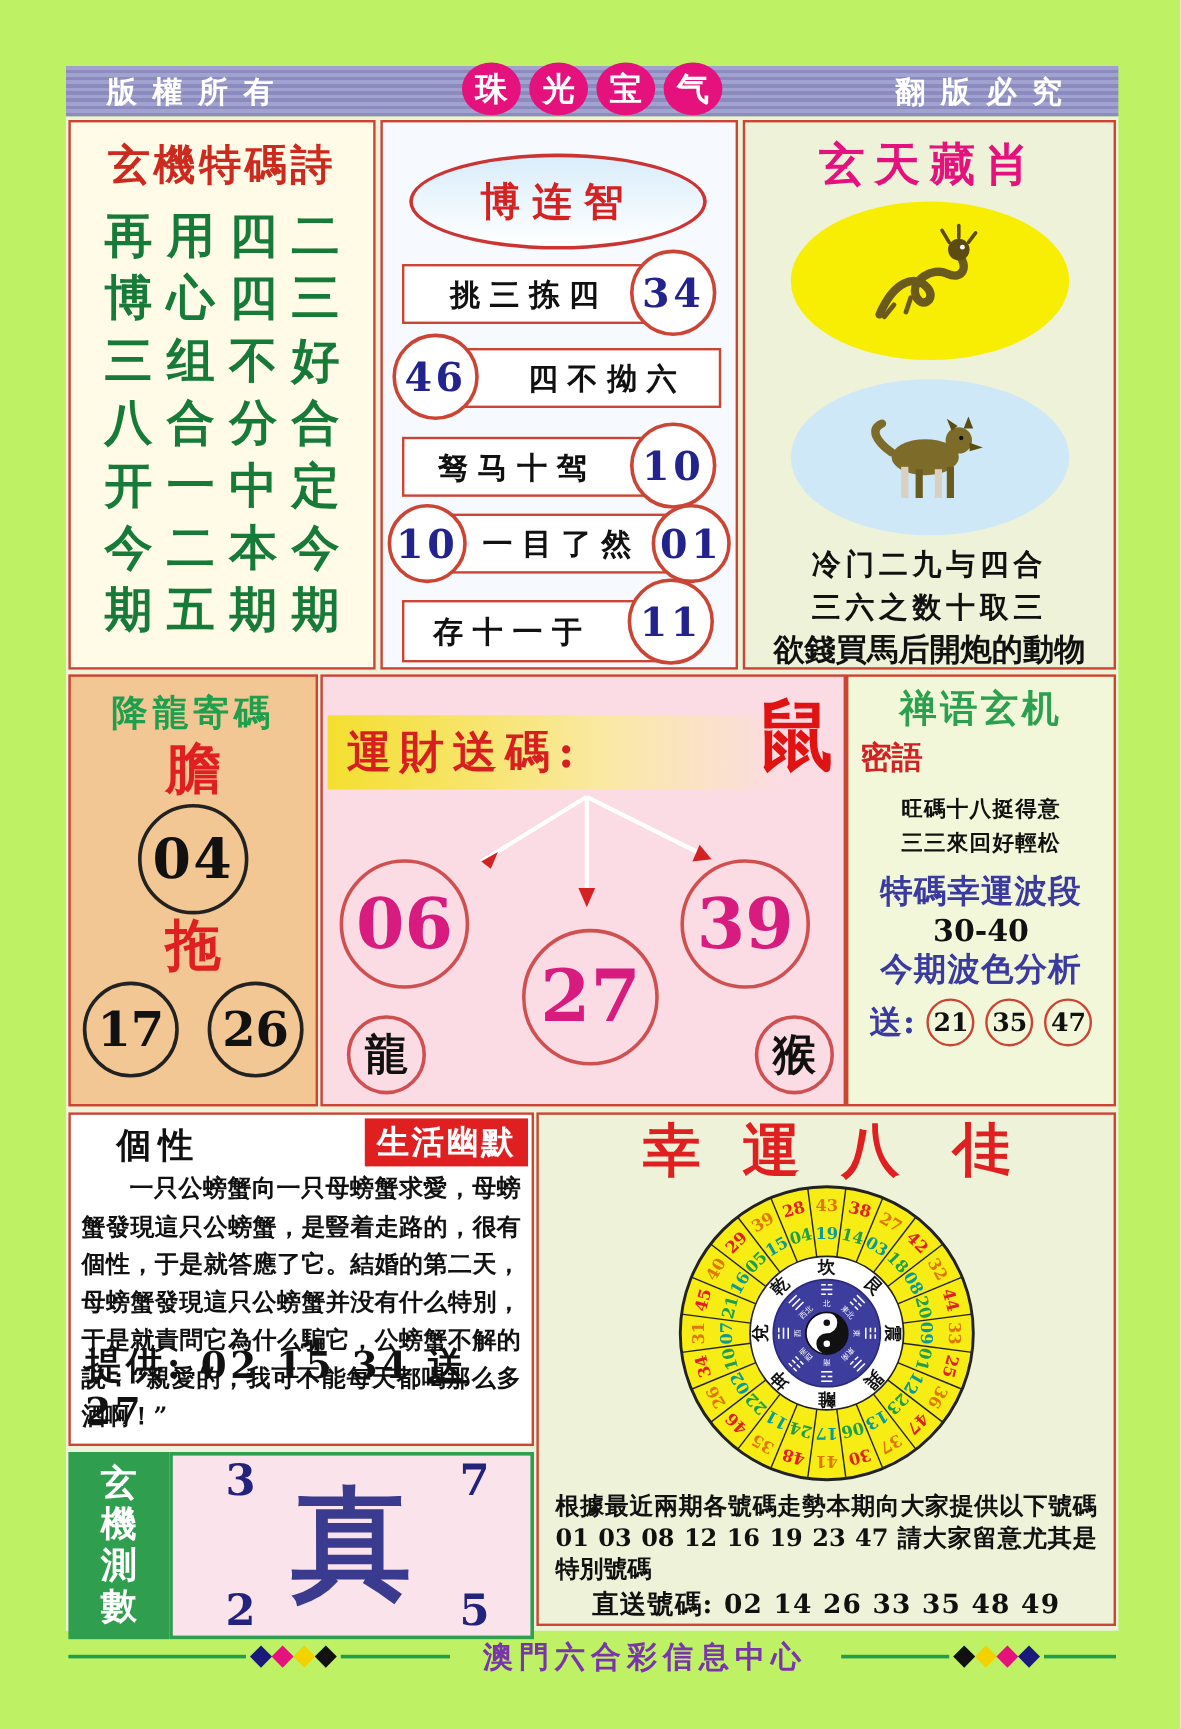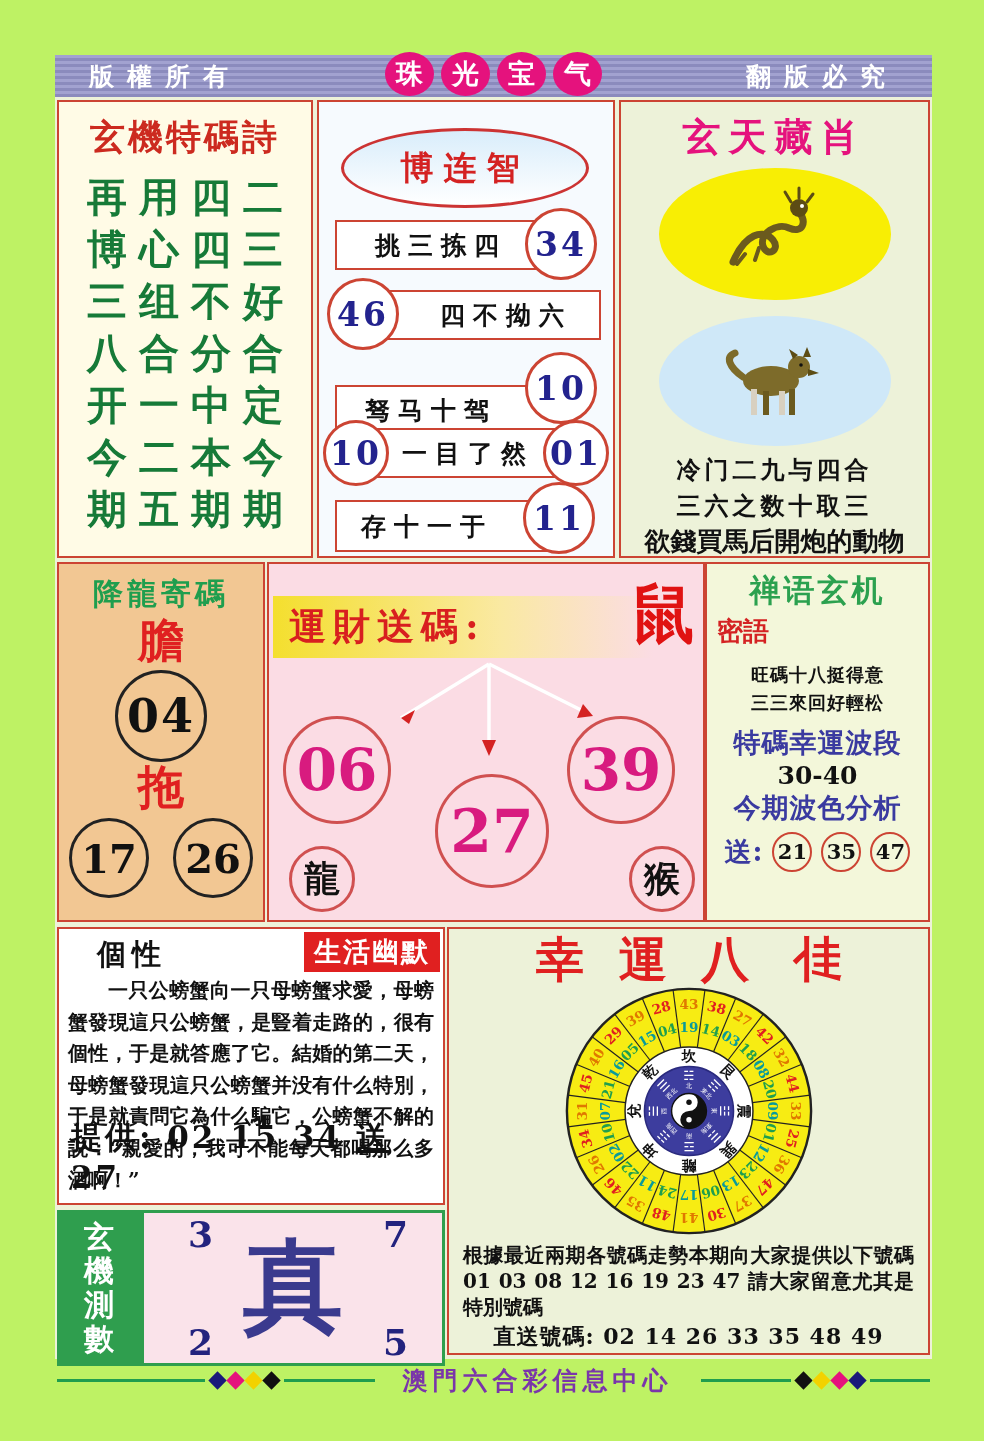--- a/index.html
+++ b/index.html
@@ -167,21 +167,21 @@
   </div>
 
   <div class="panel blz">
     <div class="blz-oval">博连智</div>
     <div class="blz-rect" style="left:16px;top:118px;width:232px;height:50px;padding-left:38px;">挑三拣四</div>
     <div class="blz-circle" style="left:206px;top:106px;width:72px;height:72px;">34</div>
 
     <div class="blz-rect" style="left:36px;top:188px;width:246px;height:50px;justify-content:center;padding-left:56px;">四不拗六</div>
     <div class="blz-circle" style="left:8px;top:176px;width:72px;height:72px;">46</div>
 
-    <div class="blz-rect" style="left:16px;top:262px;width:232px;height:50px;padding-left:28px;margin-top:21px;">驽马十驾</div>
+    <div class="blz-rect" style="left:16px;top:262px;width:232px;height:50px;padding-left:28px;">驽马十驾</div>
     <div class="blz-circle" style="left:206px;top:250px;width:72px;height:72px;">10</div>
 
     <div class="blz-rect" style="left:30px;top:326px;width:238px;height:50px;justify-content:center;">一目了然</div>
     <div class="blz-circle" style="left:4px;top:318px;width:66px;height:66px;">10</div>
     <div class="blz-circle" style="left:224px;top:318px;width:66px;height:66px;">01</div>
 
     <div class="blz-rect" style="left:16px;top:398px;width:232px;height:52px;padding-left:24px;">存十一于</div>
     <div class="blz-circle" style="left:204px;top:380px;width:72px;height:72px;">11</div>
   </div>
 

